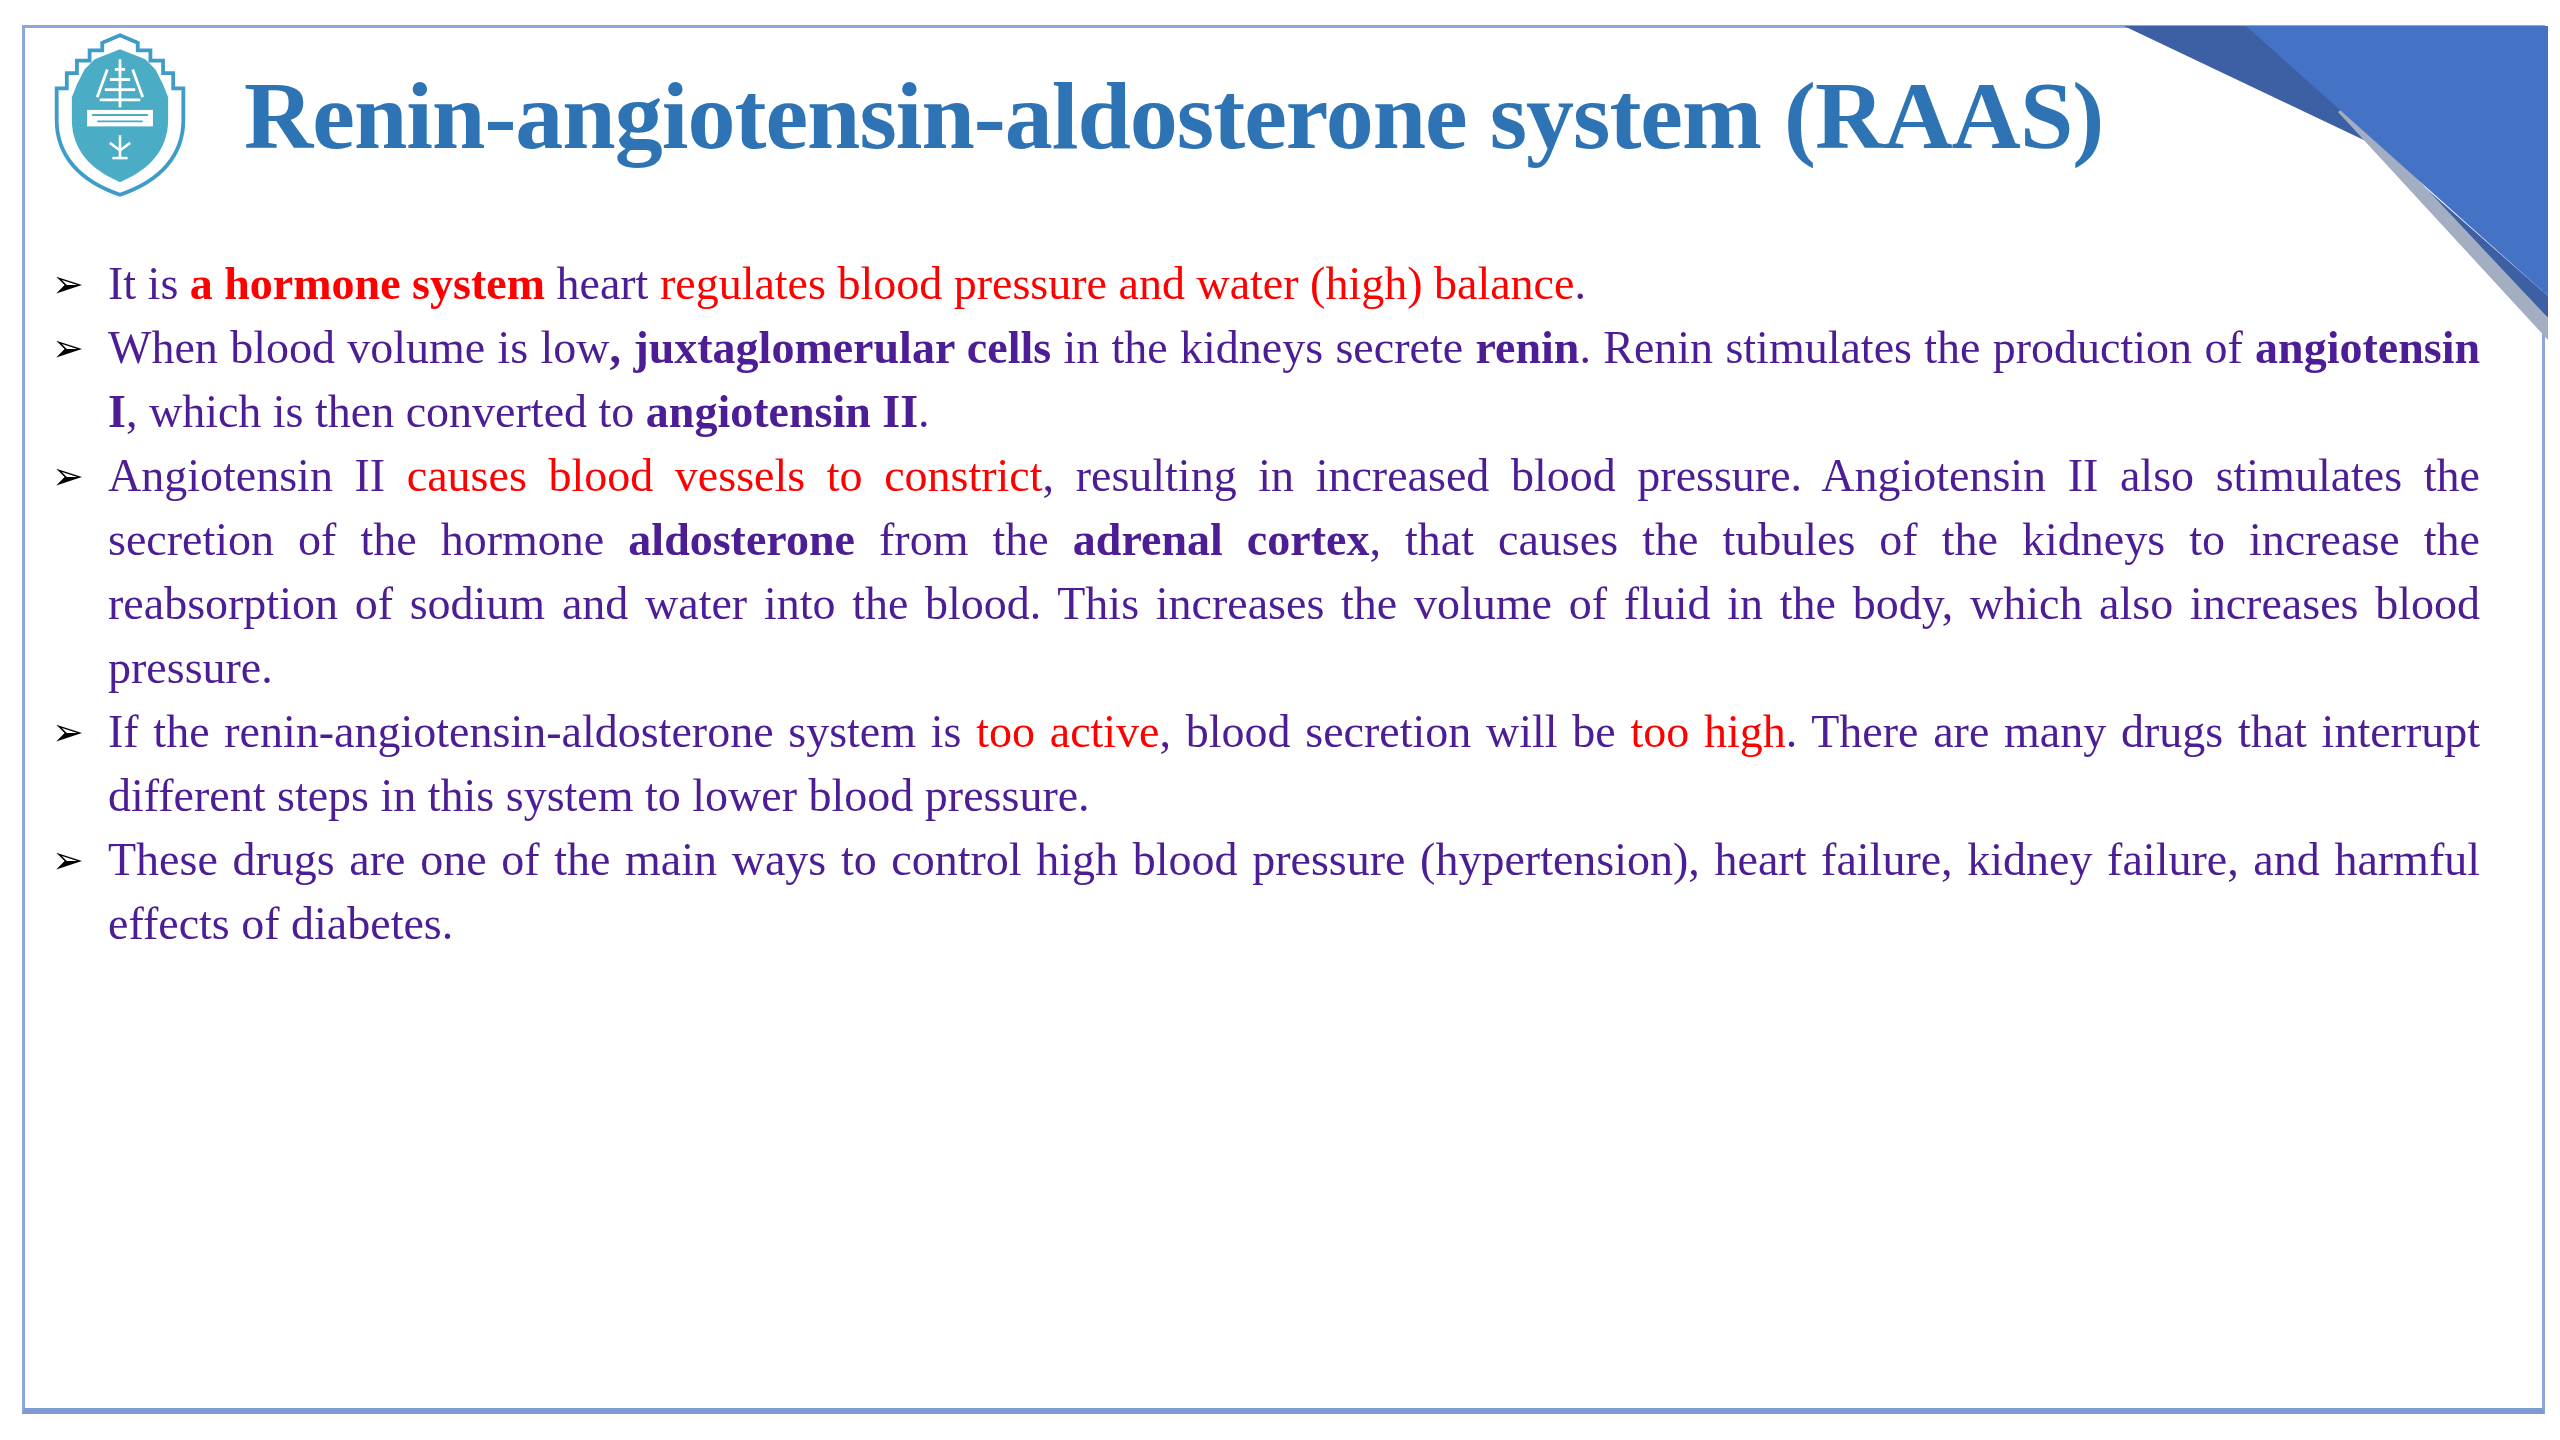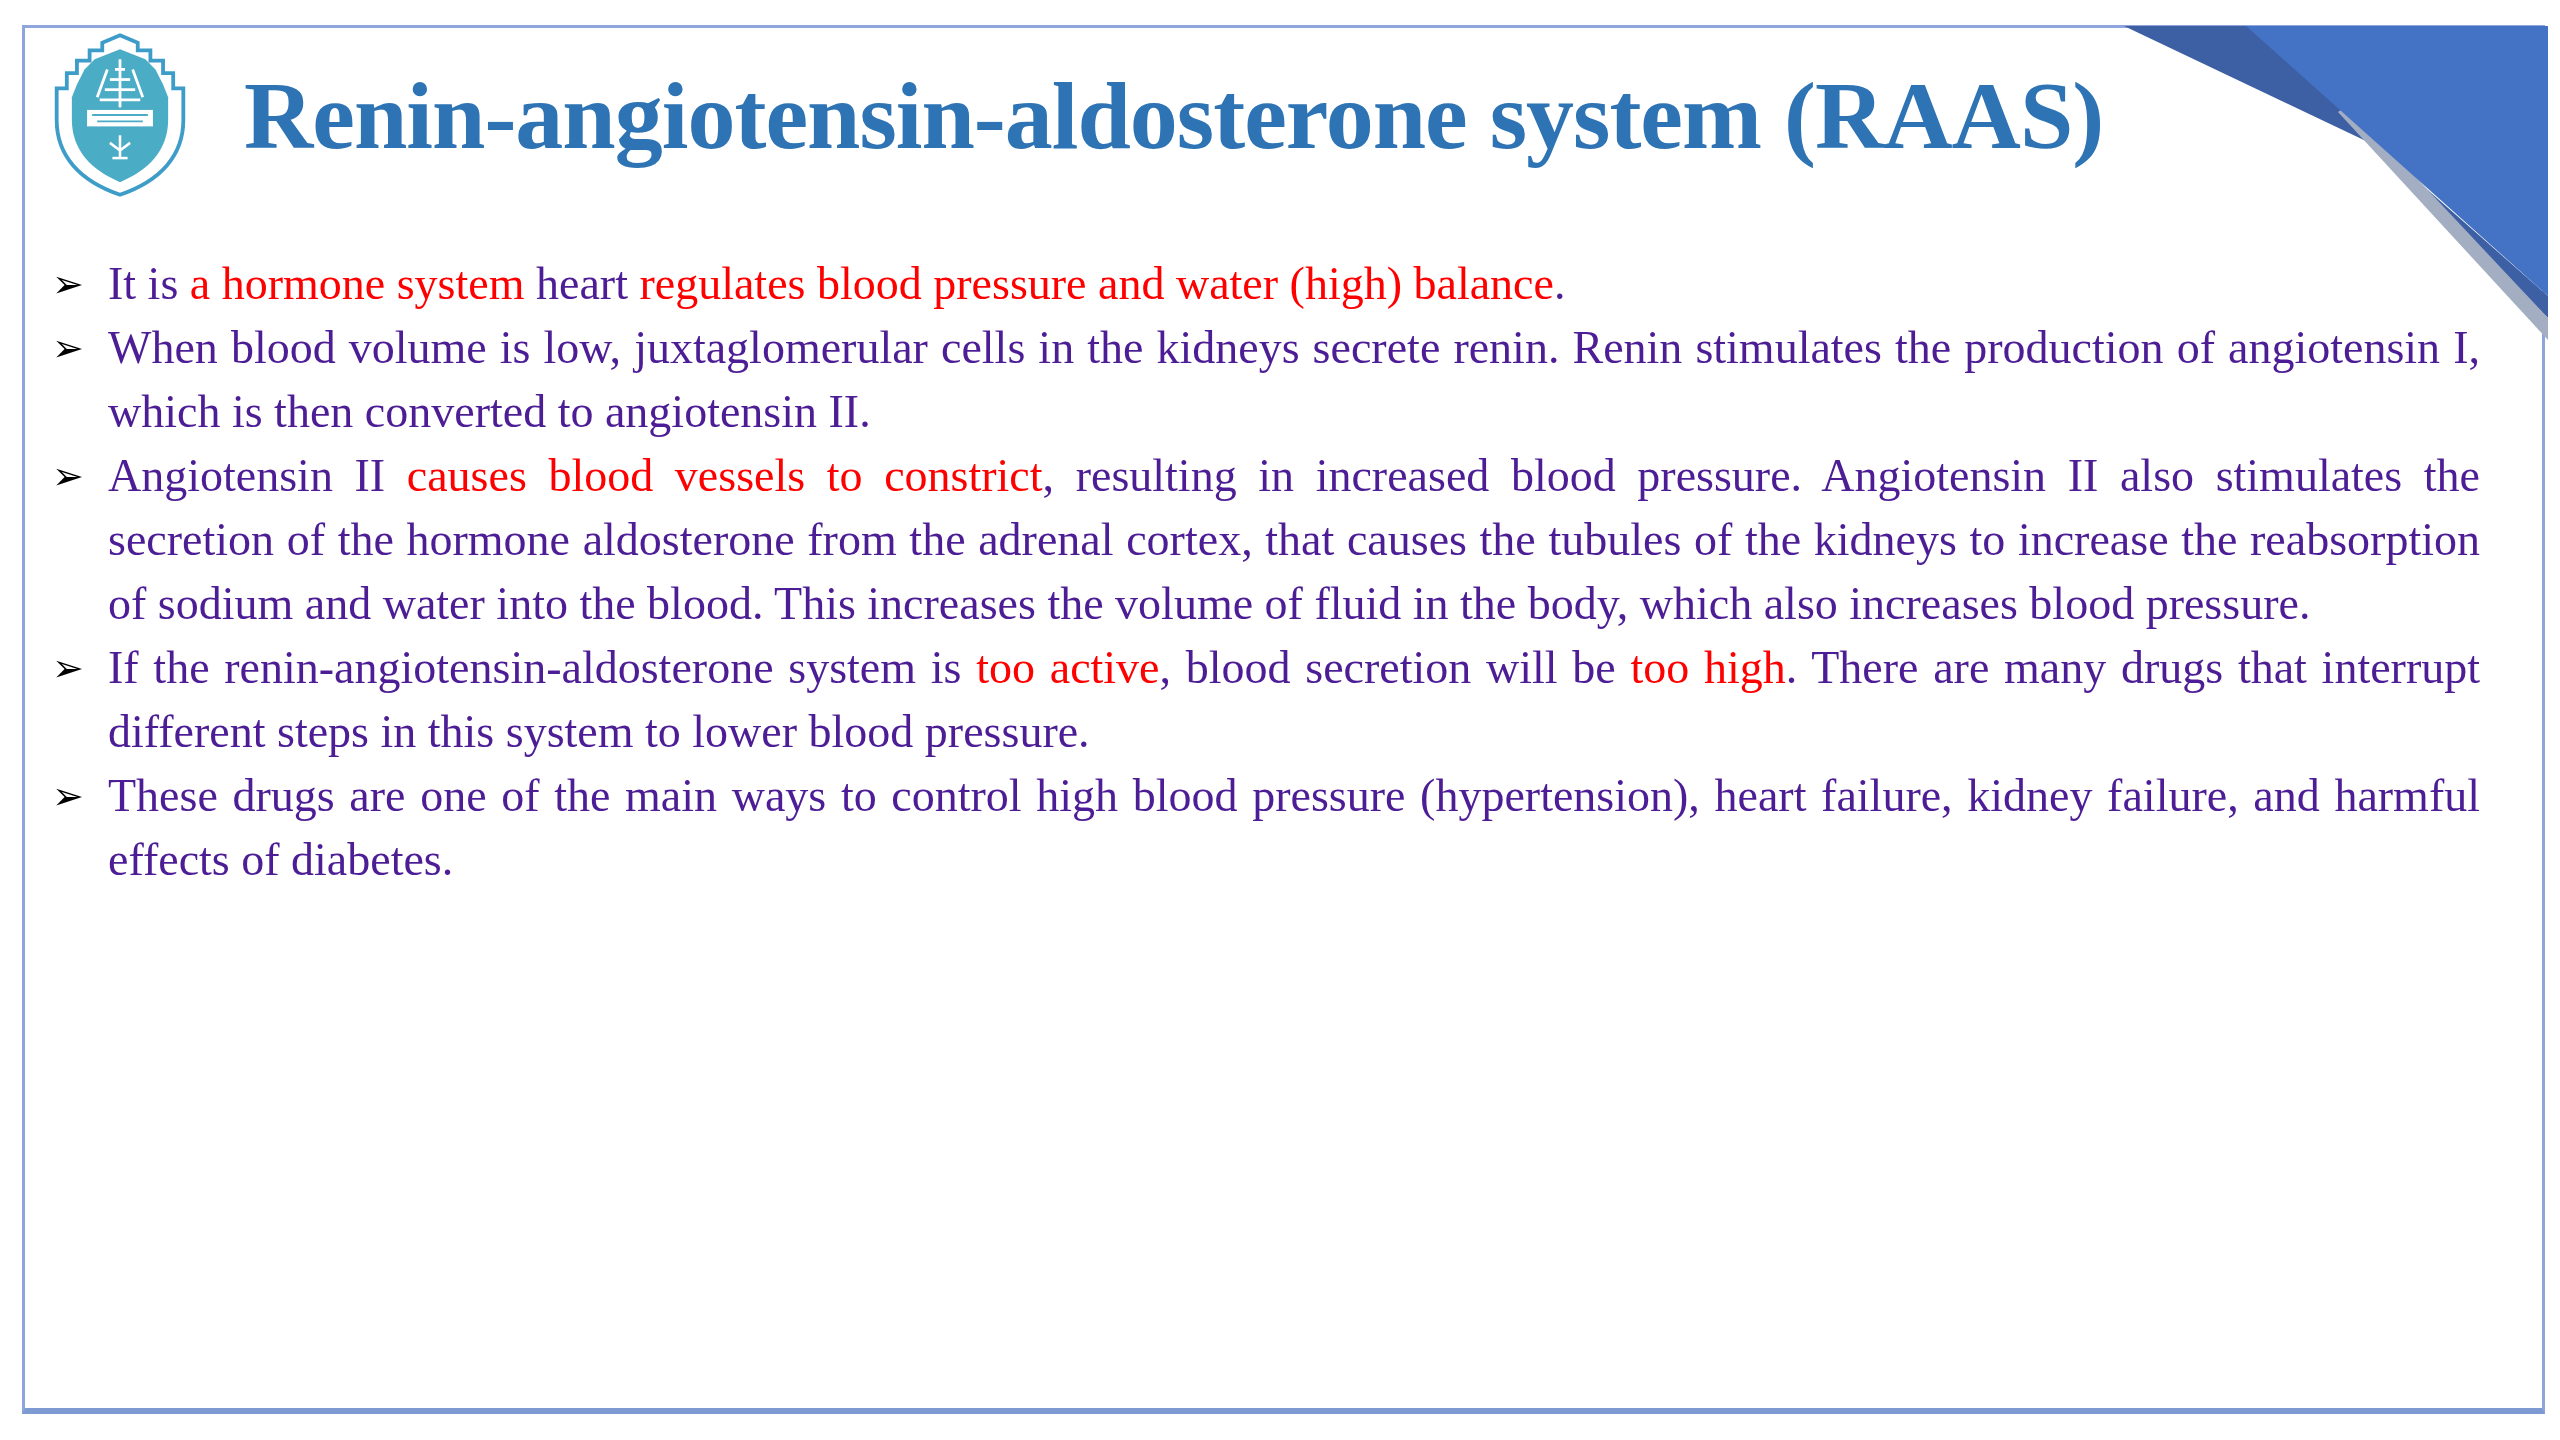--- a/index.html
+++ b/index.html
@@ -67,21 +67,21 @@
   .marker {
     position: absolute;
     left: 0;
     top: 0;
     font-family: "DejaVu Sans", sans-serif;
     font-size: 38px;
     color: #000000;
   }
   .seg { color: #4c1d95; }
   .seg.red { color: #FF0000; }
-  .seg.bold { font-weight: normal; }
+  .seg.bold { font-weight: bold; }
 </style>
 </head>
 <body>
 
 <div class="frame"></div>
 
 <svg class="corner-svg" viewBox="0 0 450 320" aria-hidden="true">
   <polygon points="26,2 240,2 350,156" fill="#3D5FA4"></polygon>
   <polygon points="290,131 450,272 450,294" fill="#3D5FA4"></polygon>
   <polygon points="240,88 250,81 450,294 450,316" fill="#A3AEC2"></polygon>

